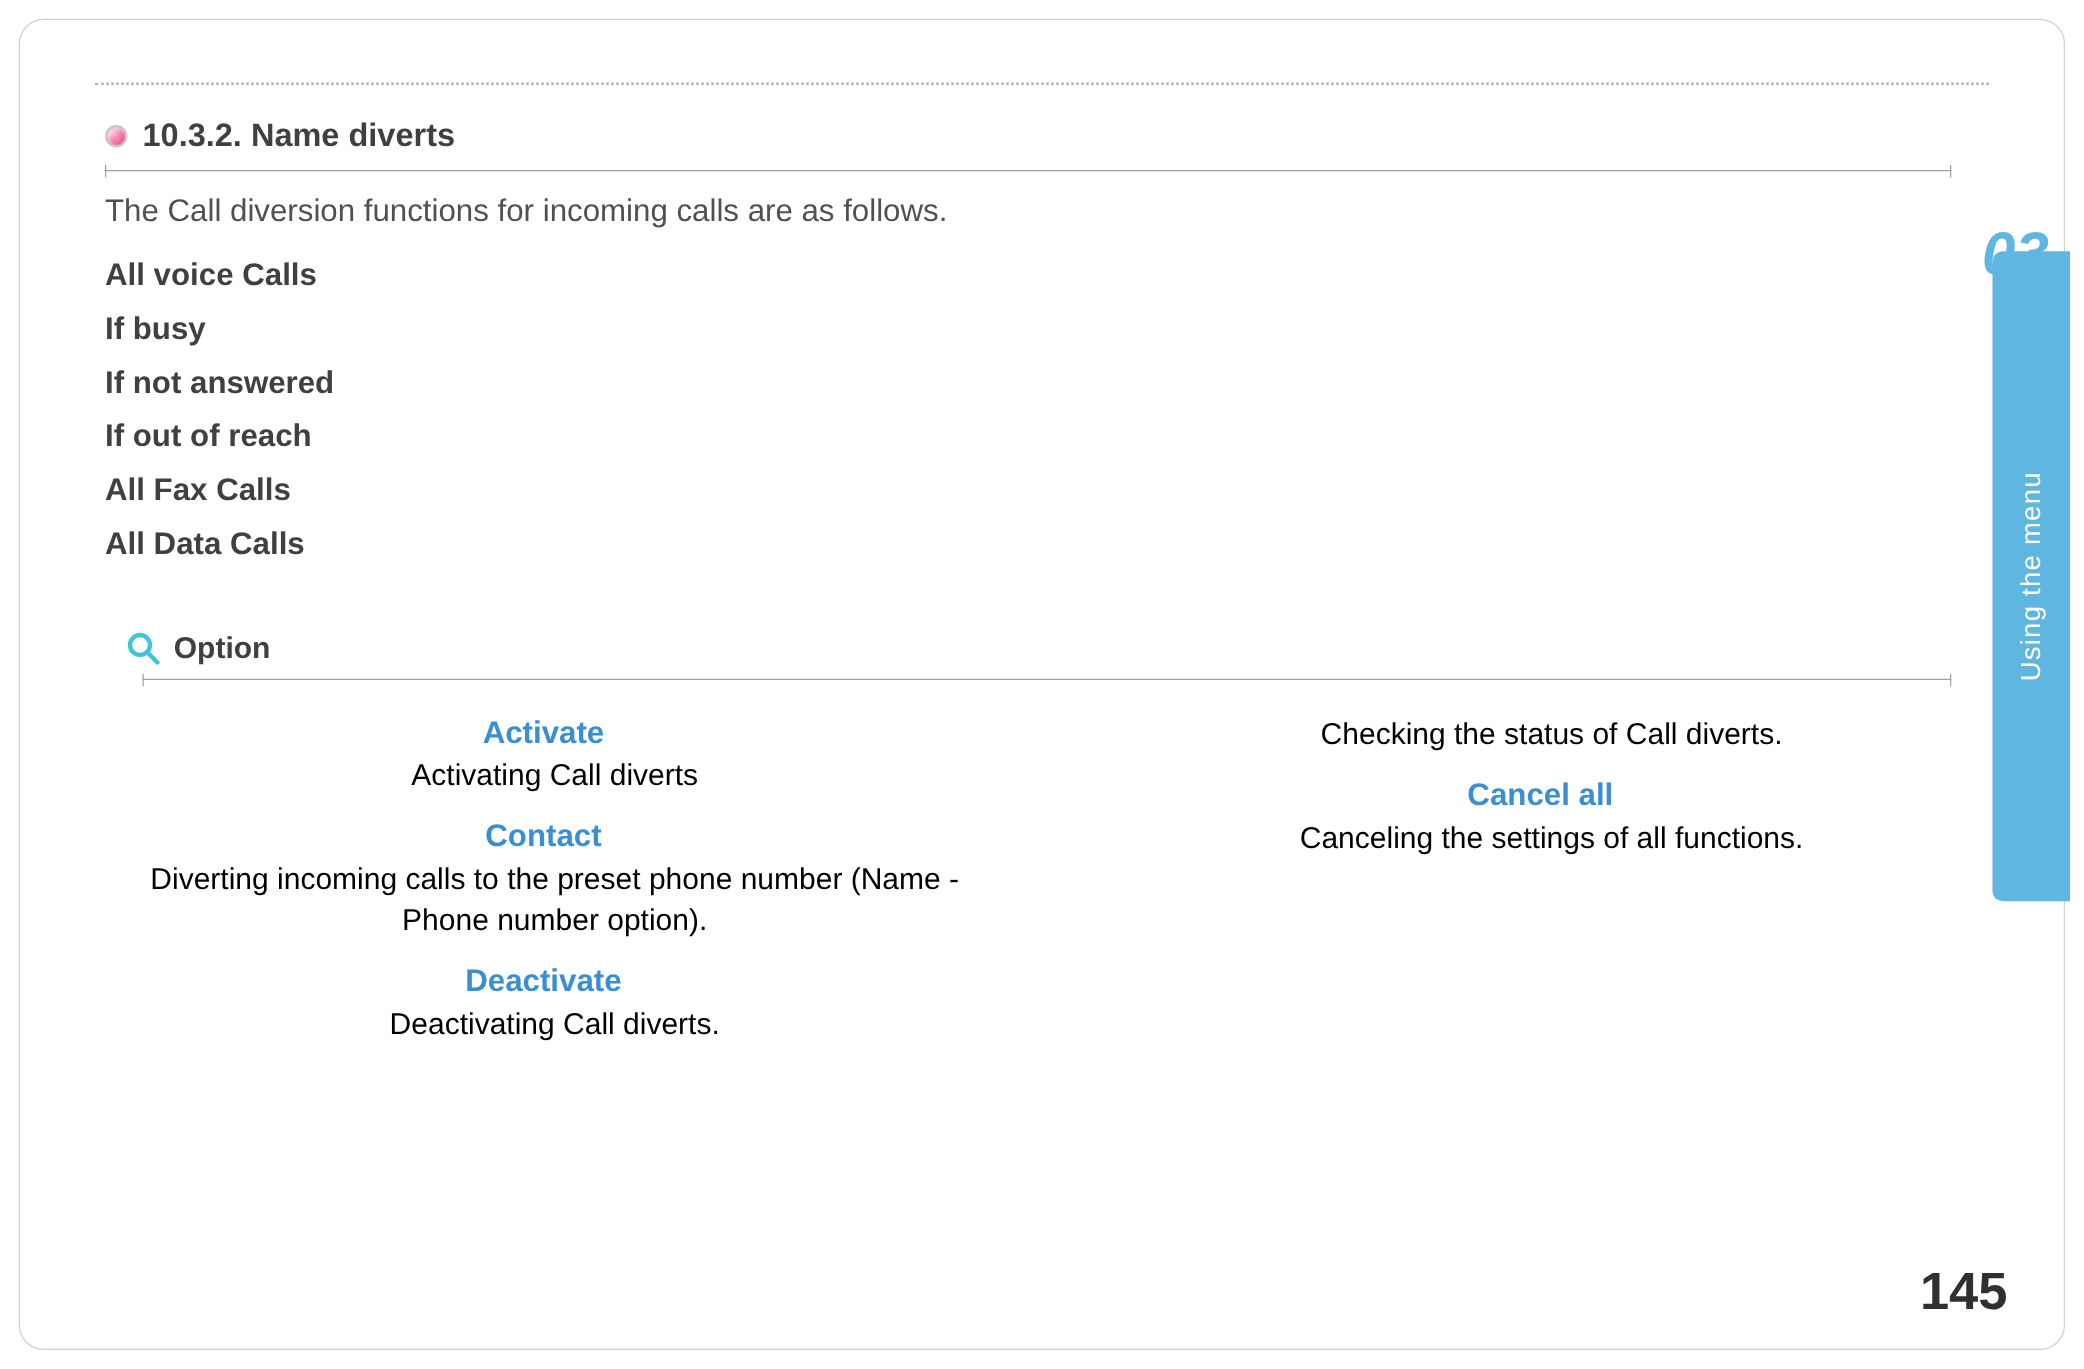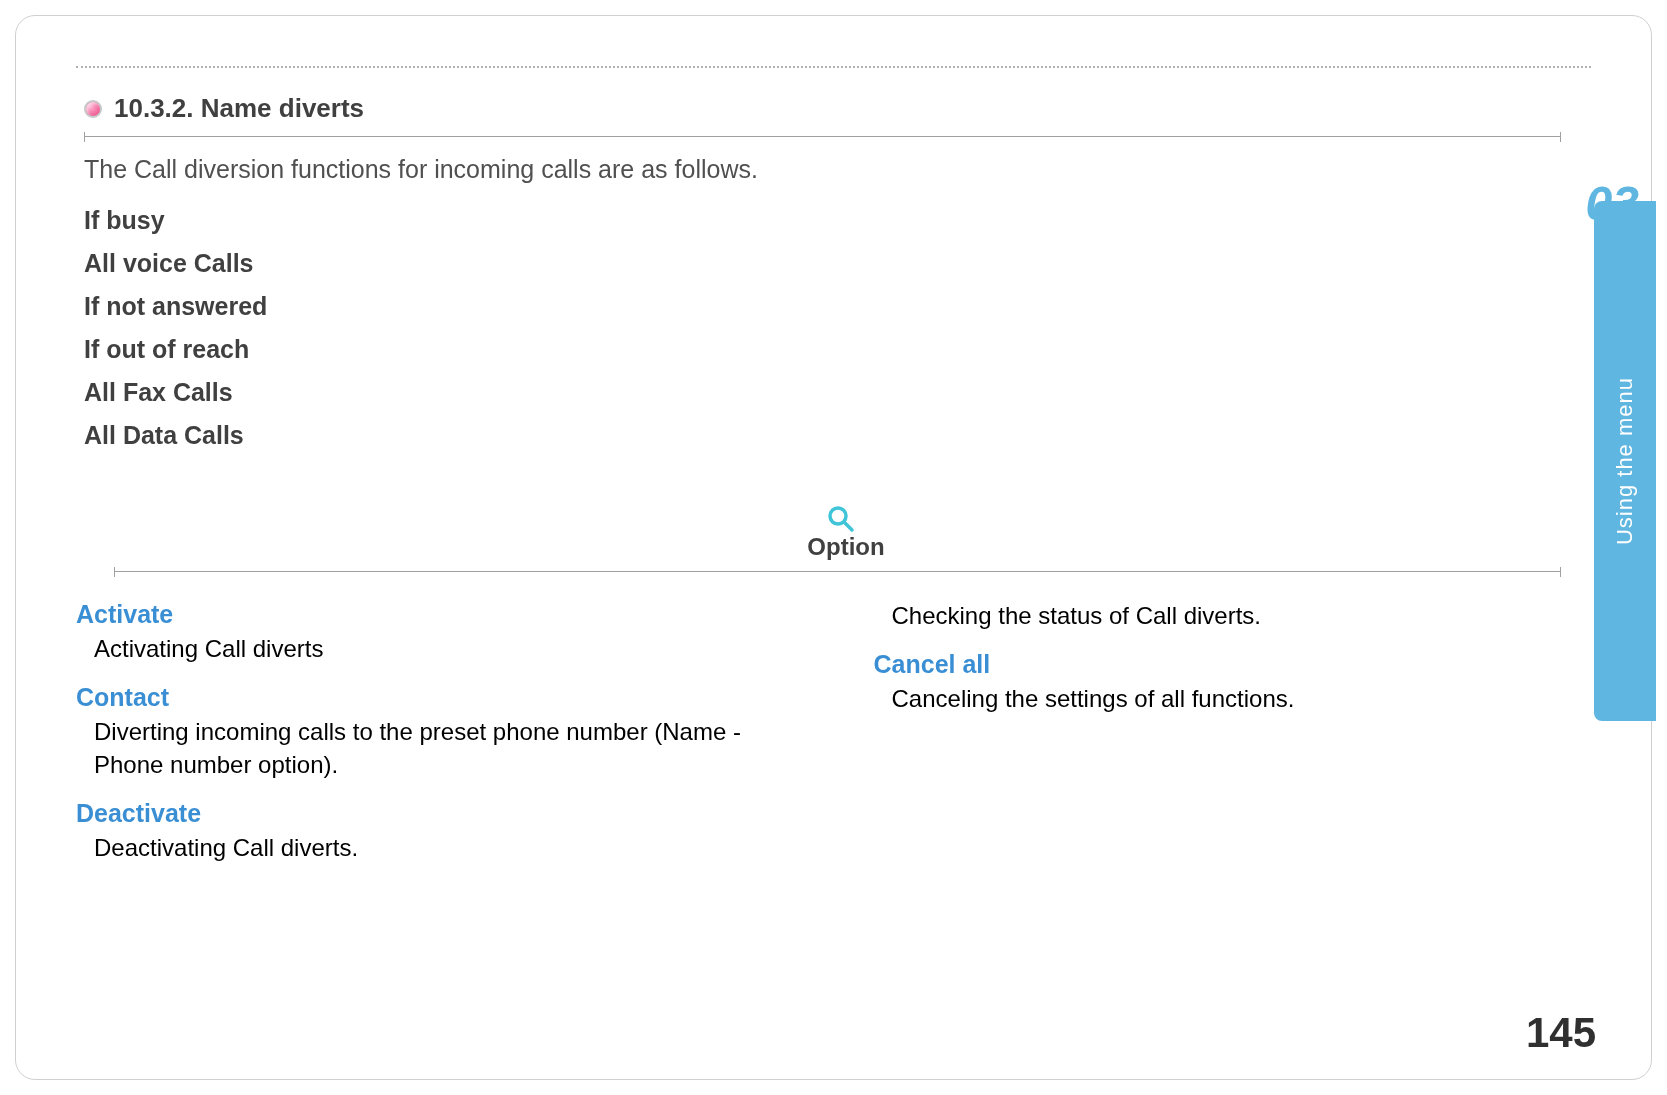--- a/index.html
+++ b/index.html
@@ -81,21 +81,20 @@
       padding-left: 8px;
     }
     .option-block {
       margin-top: 55px;
     }
     .option-header {
       display: flex;
       align-items: center;
       margin-bottom: 10px;
       padding-left: 25px;
-      flex-direction: column;
     }
     .magnifier-icon {
       width: 28px;
       height: 28px;
       margin-right: 10px;
       flex-shrink: 0;
     }
     .option-label {
       font-size: 24px;
       font-weight: bold;
@@ -121,20 +120,21 @@
     .option-rule::after { right: 0; }
     .columns {
       display: flex;
       gap: 80px;
     }
     .col {
       flex: 1;
     }
     .opt-entry {
       margin-bottom: 18px;
+      text-align: center;
     }
     .opt-title {
       font-size: 25px;
       font-weight: bold;
       color: #3a8fd4;
       margin-bottom: 4px;
     }
     .opt-desc {
       font-size: 24px;
       color: #000000;
@@ -165,21 +165,21 @@
       right: 12px;
       top: 160px;
       font-size: 48px;
       font-weight: bold;
       color: #5fb6e0;
       z-index: 2;
       font-style: italic;
     }
     .page-number {
       position: absolute;
-      right: 55px;
+      right: 45px;
       bottom: 22px;
       font-size: 42px;
       font-weight: bold;
       color: #303030;
     }
   </style>
 </head>
 <body>
 
 <div class="page-frame">
@@ -188,22 +188,22 @@
 
   <div class="section-heading">
     <span class="bullet-icon"></span>
     <span class="section-title">10.3.2. Name diverts</span>
   </div>
 
   <div class="rule-line"></div>
 
   <div class="intro-text">The Call diversion functions for incoming calls are as follows.</div>
 
+  <div class="divert-item">All voice Calls</div>
   <div class="divert-item">If busy</div>
-  <div class="divert-item">All voice Calls</div>
   <div class="divert-item">If not answered</div>
   <div class="divert-item">If out of reach</div>
   <div class="divert-item">All Fax Calls</div>
   <div class="divert-item">All Data Calls</div>
 
   <div class="option-block">
     <div class="option-header">
       <svg class="magnifier-icon" viewBox="0 0 28 28">
         <circle cx="11" cy="11" r="8" fill="none" stroke="#3fc4d8" stroke-width="3.5"></circle>
         <line x1="17" y1="17" x2="25" y2="25" stroke="#3fc4d8" stroke-width="3.5" stroke-linecap="round"></line>

